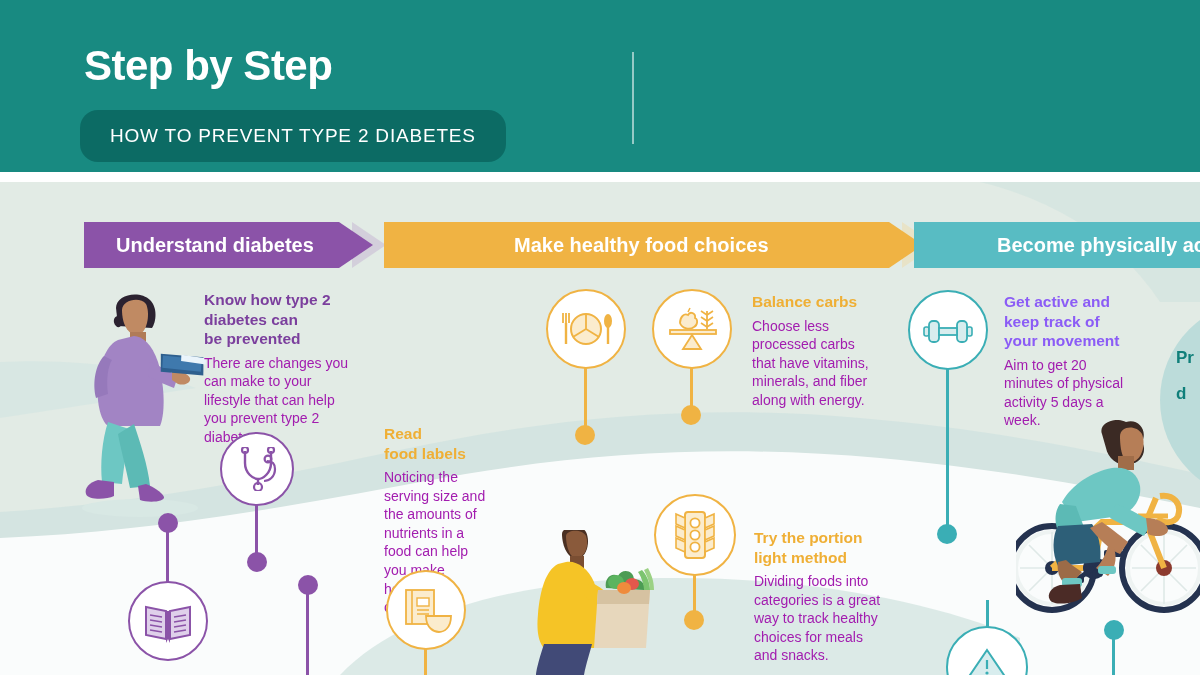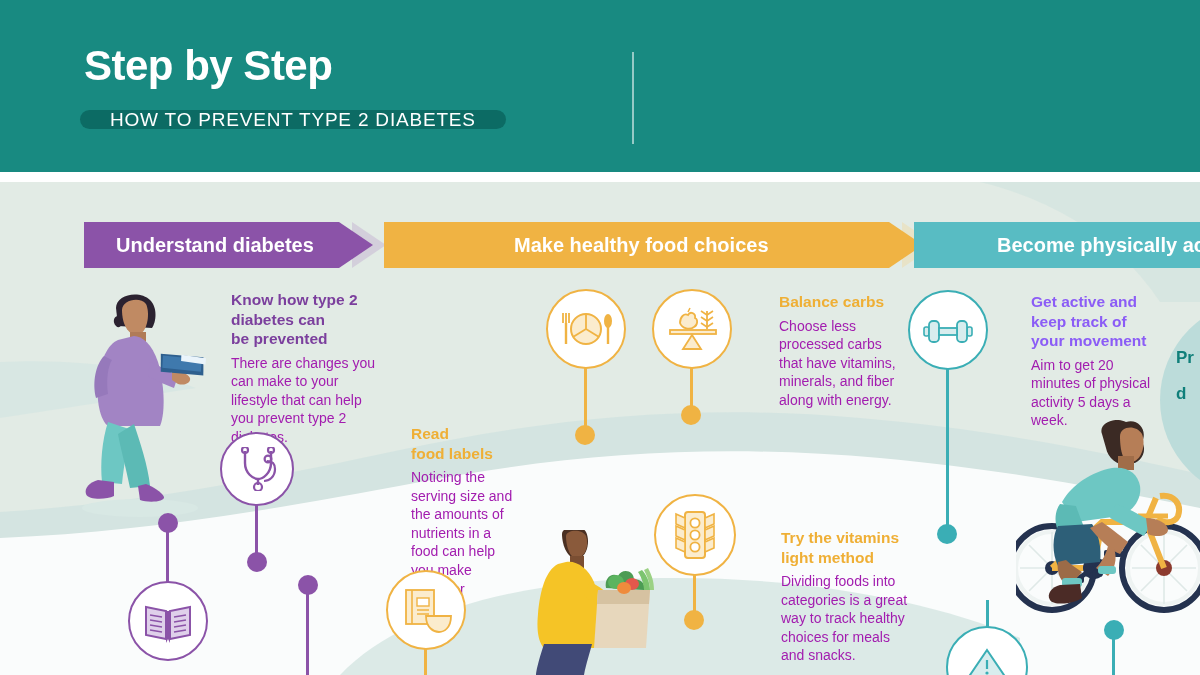--- a/index.html
+++ b/index.html
@@ -16,21 +16,21 @@
     position: absolute; left: 0; top: 0; width: 1200px; height: 172px;
     background: #188a81;
   }
   .header-title {
     position: absolute; left: 84px; top: 44px;
     font-size: 42px; font-weight: bold; color: #ffffff;
     letter-spacing: -0.5px; line-height: 1.05;
   }
   .header-pill {
     position: absolute; left: 80px; top: 110px;
-    height: 19px; padding: 0 30px;
+    height: 52px; padding: 0 30px;
     background: #0c6b64; border-radius: 18px;
     display: flex; align-items: center;
     font-size: 19px; color: #ffffff; letter-spacing: 0.8px;
   }
   .header-divider {
     position: absolute; left: 632px; top: 52px;
     width: 2px; height: 92px; background: rgba(255,255,255,0.55);
   }
   .header-desc {
     position: absolute; left: 692px; top: 58px; width: 470px;
@@ -83,21 +83,21 @@
   #banner-2 .bar { width: 505px; background: #f0b343; }
   #banner-2 .tip { left: 505px; border-left: 34px solid #f0b343; }
   #banner-2 .shadow-tip { left: 518px; border-left: 34px solid #f3d79b; z-index:0;}
   #banner-2 .banner-label { margin-left: 130px; }
 
   #banner-3 { left: 914px; top: 222px; width: 300px; }
   #banner-3 .bar { width: 300px; background: #58bcc3; }
   #banner-3 .banner-label { margin-left: 83px; }
 
   
-  .block { position: absolute; margin-left: 27px; }
+  .block { position: absolute; }
   .block h3 {
     font-size: 15.5px; font-weight: bold; line-height: 1.26; margin-bottom: 5px;
   }
   .block p {
     font-size: 14px; color: #a21caf; line-height: 1.33;
   }
   .h-purple { color: #7b3f9d; }
   .h-yellow { color: #efaf35; }
   .h-teal   { color: #8b5cf6; }
 
@@ -320,21 +320,21 @@
 
   <div class="block" style="left:752px; top:292px; width:126px;">
     <h3 class="h-yellow">
       <span>Balance carbs</span>
     </h3>
     <p>Choose less processed carbs that have vitamins, minerals, and fiber along with energy.</p>
   </div>
 
   <div class="block" style="left:754px; top:528px; width:130px;">
     <h3 class="h-yellow">
-      <span>Try the vitamins</span><br>
+      <span>Try the portion</span><br>
       <span>light method</span>
     </h3>
     <p>Dividing foods into categories is a great way to track healthy choices for meals and snacks.</p>
   </div>
 
   <svg class="illus" style="left:520px; top:530px;" width="140" height="145" viewBox="0 0 140 145">
     <path d="M42 4 C42 -4, 62 -6, 66 2 C70 10, 68 24, 60 28 C50 32, 42 18, 42 4 Z" fill="#4a3022"></path>
     <path d="M46 6 C46 0, 62 -2, 66 6 C69 14, 66 26, 58 28 C50 30, 46 16, 46 6 Z" fill="#8a5a3b"></path>
     <path d="M50 26 L64 26 L64 38 L50 38 Z" fill="#7a4e32"></path>
     <path d="M38 34 C26 40, 20 60, 18 84 C16 104, 20 114, 24 118 L78 118 C82 104, 80 70, 74 52 C68 38, 56 30, 46 32 Z" fill="#f5c426"></path>

